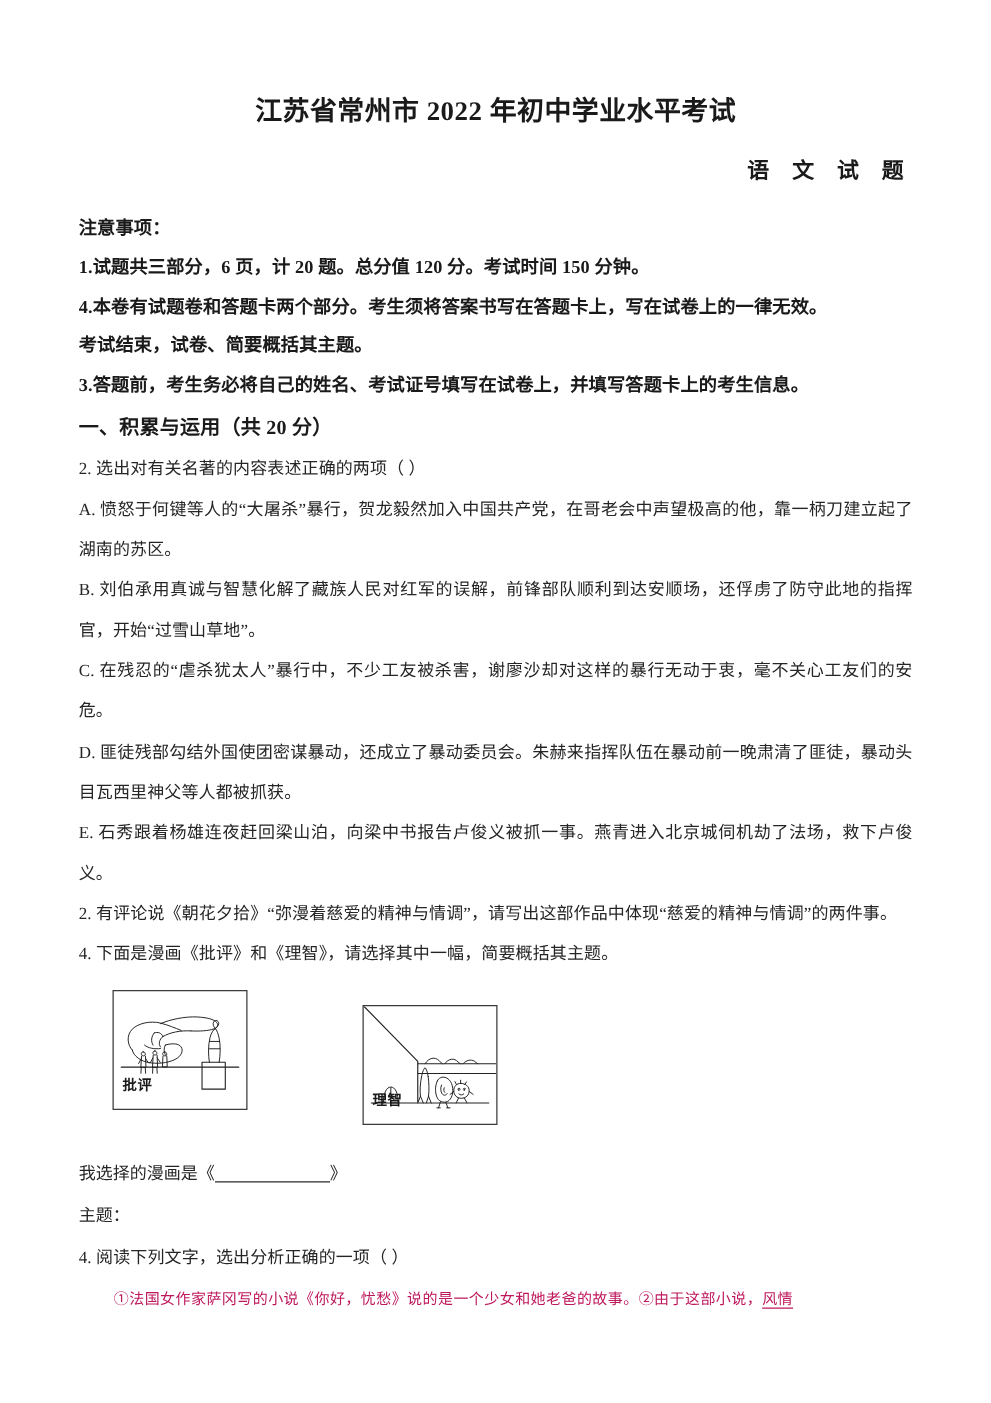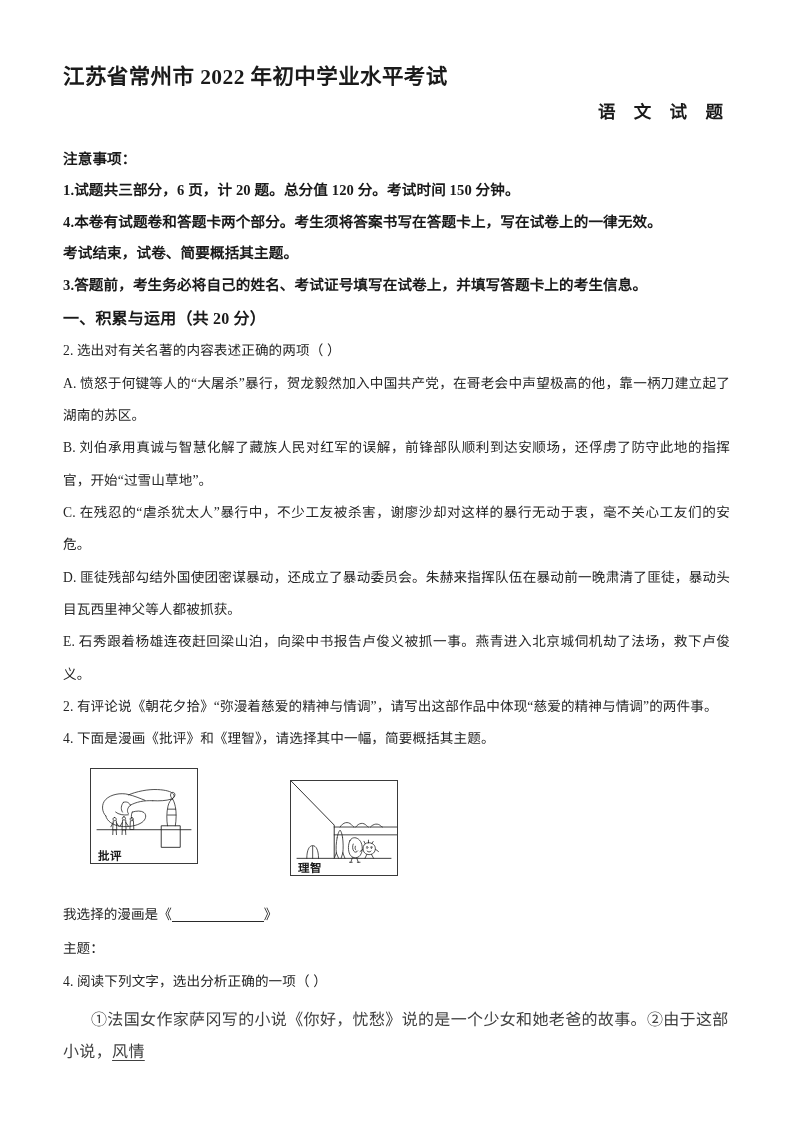--- a/index.html
+++ b/index.html
@@ -16,23 +16,23 @@
     position: relative;
     width: 793px;
     height: 1122px;
     margin: 0 auto;
     background: #ffffff;
     overflow: hidden;
     box-sizing: border-box;
     padding: 0 63px;
   }
   .doc-title {
-    margin: 0;
+    margin: 12px;
     padding-top: 63px;
-    text-align: left;
+    text-align: center;
     font-size: 21.5px;
     font-weight: bold;
     letter-spacing: 0.4px;
     line-height: 1.35;
     font-family: "Liberation Serif", "DejaVu Serif", serif;
   }
   .doc-subtitle {
     margin: 0;
     padding-top: 9px;
     text-align: right;
@@ -87,21 +87,21 @@
     overflow: hidden;
   }
   .cartoon-box svg {
     display: block;
     width: 100%;
     height: 100%;
   }
   .cartoon-caption {
     position: absolute;
     left: 7px;
-    bottom: 0;
+    bottom: 11px;
     font-size: 11.5px;
     font-weight: bold;
     line-height: 1;
     color: #1a1a1a;
     letter-spacing: 0.5px;
     font-family: Liberation Serif, serif;
   }
   .choice-line {
     font-size: 13.6px;
     line-height: 2.5;
@@ -114,25 +114,25 @@
     border-bottom: 1.3px solid #2a2a2a;
     height: 15px;
     vertical-align: -3px;
   }
   .theme-line {
     font-size: 13.6px;
     line-height: 2.5;
     color: #252525;
   }
   .passage-line {
-    font-size: 16px;
+    font-size: 12px;
     line-height: 2.0;
     text-indent: 28px;
-    color: #404040;
-    font-family: Liberation Sans, sans-serif;
+    color: #be185d;
+    font-family: Liberation Mono, monospace;
     letter-spacing: 0.35px;
     margin-top: 6px;
   }
   .u-word {
     text-decoration: underline;
     text-underline-offset: 2.5px;
   }
 </style>
 </head>
 <body>

